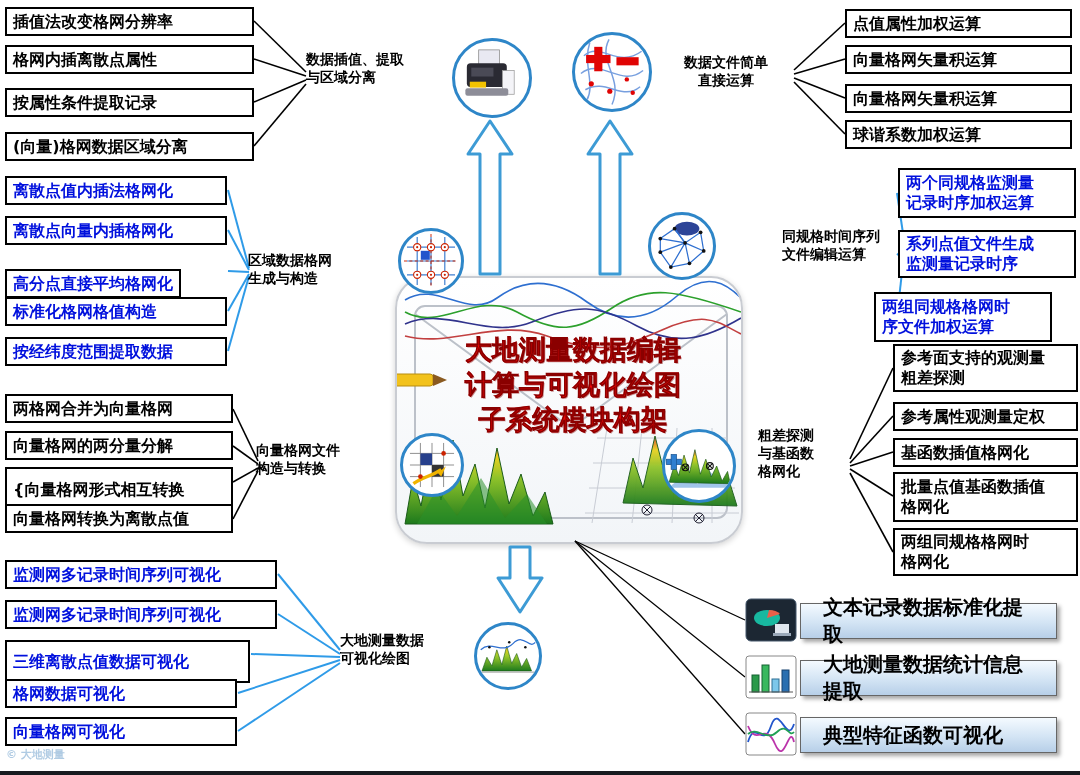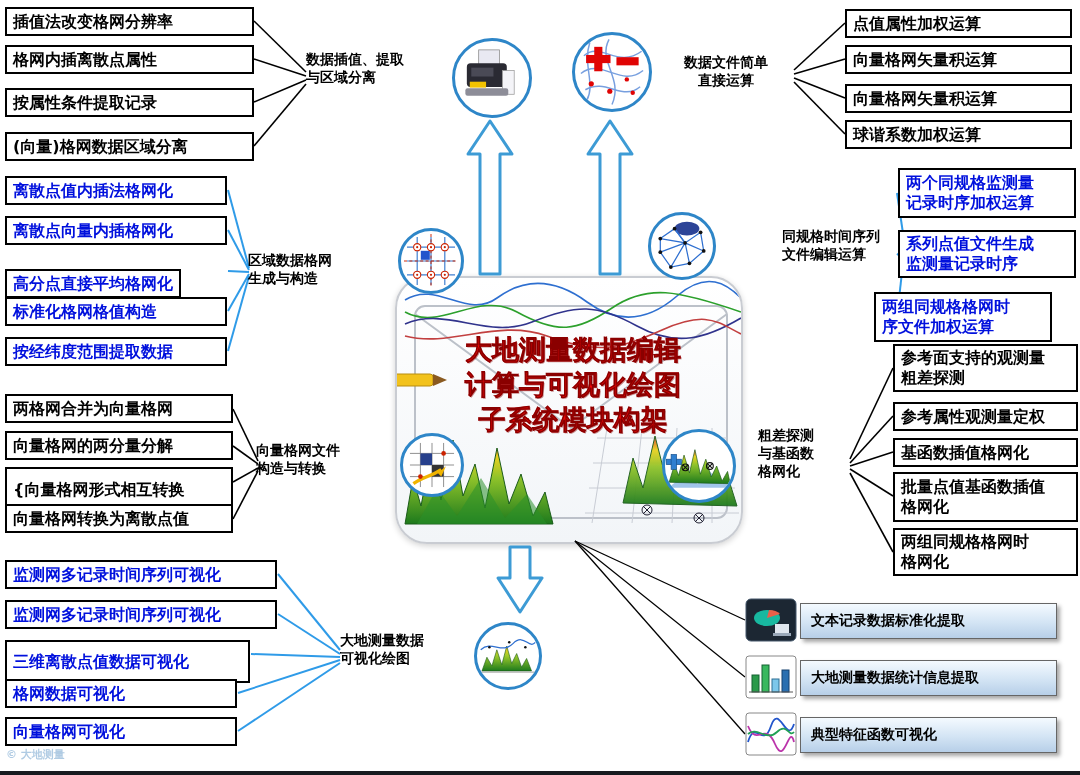--- a/index.html
+++ b/index.html
@@ -9,22 +9,22 @@
          font-size:16px; line-height:1.25; display:flex; align-items:center; padding:2px 6px;
          white-space:pre-line; z-index:3; }
   .blue { color:#0010dd; }
   .node { position:absolute; font-weight:bold; font-size:14px; line-height:1.3; white-space:pre-line;
           z-index:3; color:#000; }
   .node.ctr { text-align:center; }
   .circ { position:absolute; border-radius:50%; border:3px solid #2e86c8; background:#fff; z-index:4; overflow:hidden; }
   .circ svg { width:100%; height:100%; display:block; }
   .gbox { position:absolute; border:1px solid #666;
           background:linear-gradient(180deg,#f4faff 0%,#d3e4f4 55%,#b7cfe8 100%);
-          box-shadow:3px 3px 4px rgba(0,0,0,.35); font-weight:bold; font-size:14px; color:#000;
-          display:flex; align-items:center; padding:0 10px; z-index:3;text-align:right; }
+          box-shadow:3px 3px 4px rgba(0,0,0,.35); font-weight:bold; font-size:20px; color:#000;
+          display:flex; align-items:center; padding:0 22px; z-index:3; }
   .tile { position:absolute; z-index:3; }
   .tile svg { display:block; }
   #wires { position:absolute; left:0; top:0; z-index:2; }
   #panel { position:absolute; left:395px; top:276px; width:348px; height:268px; border-radius:32px;
            background:linear-gradient(180deg,#ffffff,#f2f5f8); border:2px solid #c9ccd2;
            box-shadow:0 2px 6px rgba(0,0,0,.18); z-index:1; overflow:hidden; }
   #panel > svg { position:absolute; left:0; top:0; }
   #title { position:absolute; left:40px; top:54px; width:272px; text-align:center; font-weight:900;
            font-size:27px; line-height:1.3; color:#f00505; -webkit-text-stroke:0.6px #8a0000;
            text-shadow:1px 1px 0 rgba(130,0,0,.45); z-index:2; }

